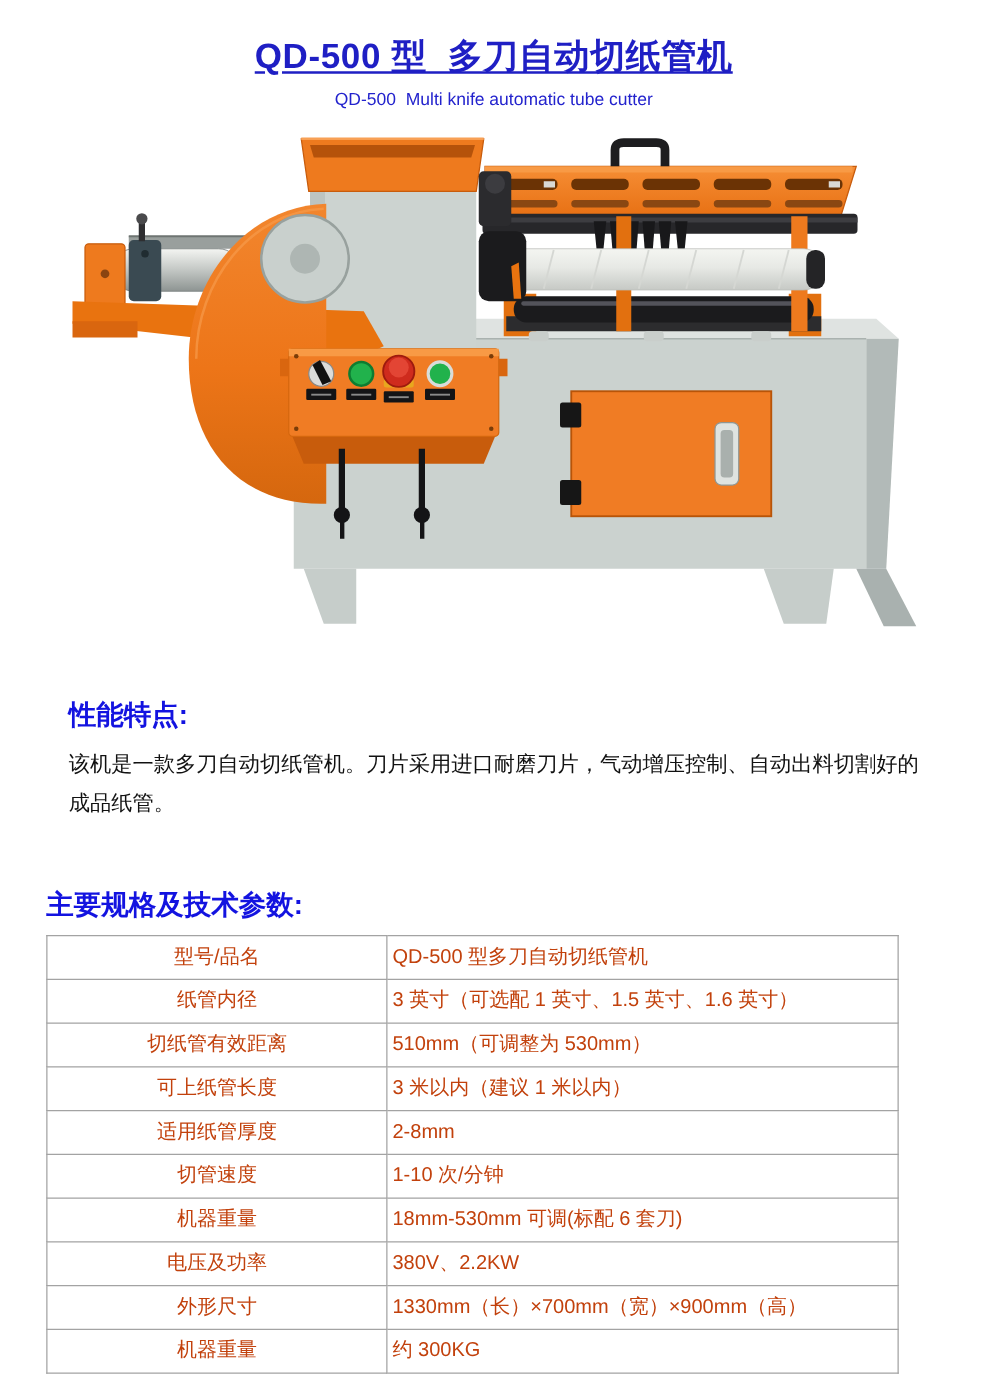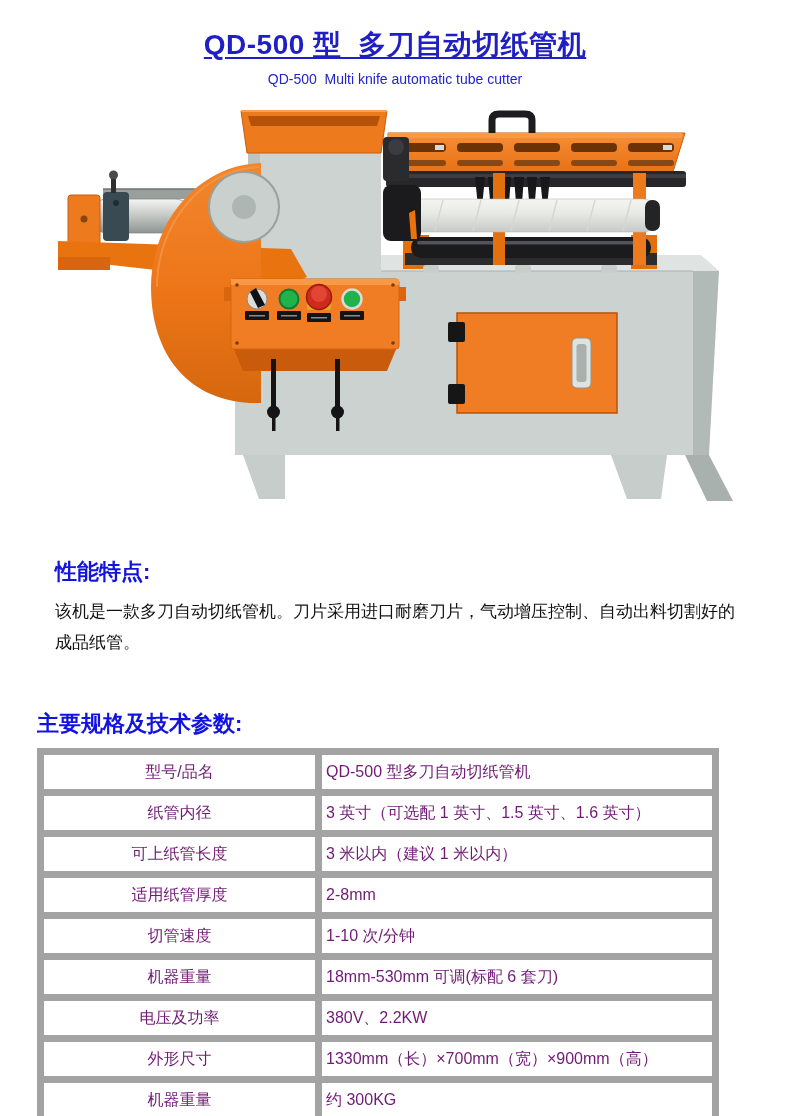--- a/index.html
+++ b/index.html
@@ -23,21 +23,21 @@
   figure.machine{margin:20px auto 0;width:700px;height:410px;padding:0;}
   section.features{margin:40px 55px 0;}
   section.specs{margin:50px 37px 0;}
   .section-heading{font-size:22px;font-weight:bold;color:#1313e0;margin:0;}
   .features-text{
     margin:9px 0 0;width:682px;
     font-size:17px;line-height:1.85;color:#111;
   }
   table.spec-table{border-collapse:collapse;margin-top:9px;width:682px;}
   table.spec-table td{
-    border:7px solid #a3a3a3;font-size:16px;color:#701a75;
+    border:1px solid #a3a3a3;font-size:16px;color:#c2410c;
     padding:6px 4px;line-height:22px;vertical-align:middle;
   }
   td.spec-label{width:263px;text-align:center;}
   td.spec-value{padding-left:14px;}
 </style>
 </head>
 <body>
 
 <div class="page">
 
@@ -252,20 +252,24 @@
       <tbody>
           <tr>
             <td class="spec-label">型号/品名</td>
             <td class="spec-value">QD-500 型多刀自动切纸管机</td>
           </tr>
           <tr>
             <td class="spec-label">纸管内径</td>
             <td class="spec-value">3 英寸（可选配 1 英寸、1.5 英寸、1.6 英寸）</td>
           </tr>
           <tr>
+            <td class="spec-label">切纸管有效距离</td>
+            <td class="spec-value">510mm（可调整为 530mm）</td>
+          </tr>
+          <tr>
             <td class="spec-label">可上纸管长度</td>
             <td class="spec-value">3 米以内（建议 1 米以内）</td>
           </tr>
           <tr>
             <td class="spec-label">适用纸管厚度</td>
             <td class="spec-value">2-8mm</td>
           </tr>
           <tr>
             <td class="spec-label">切管速度</td>
             <td class="spec-value">1-10 次/分钟</td>

